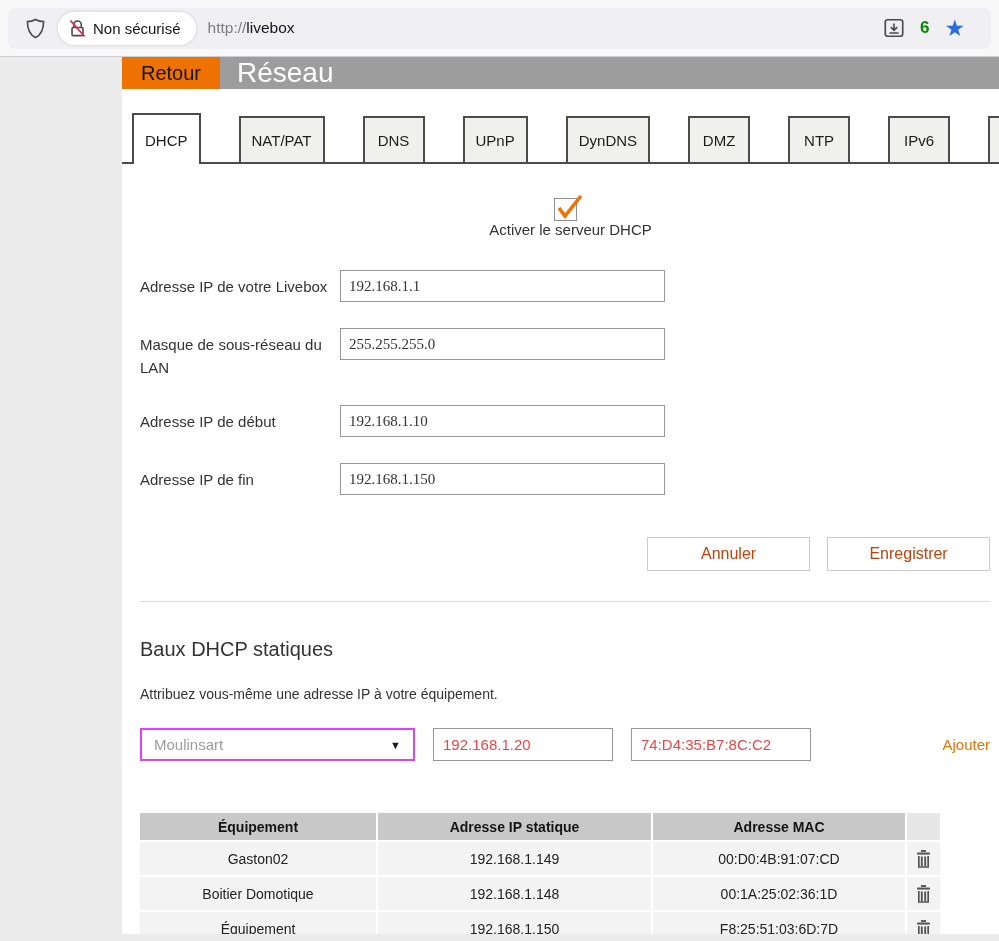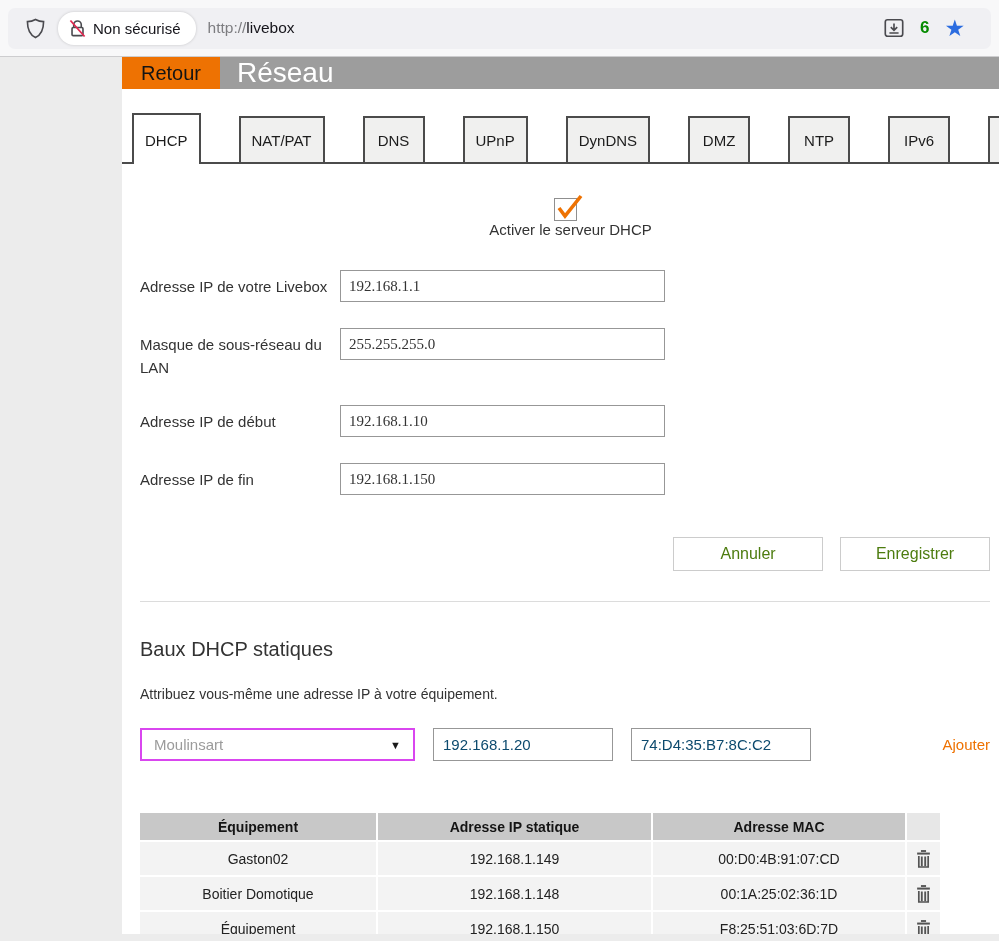--- a/index.html
+++ b/index.html
@@ -80,40 +80,40 @@
 
   .field-row { display:flex; align-items:flex-start; margin-bottom:26px; }
   .field-label { width:200px; flex:0 0 200px; font-size:15px; color:#333; line-height:23px; padding-top:5px; }
   .text-input {
     width:325px; height:32px; border:1px solid #979797; background:#fff;
     font-family:Liberation Serif, serif; font-size:15px; color:#333; padding:0 8px;
   }
 
   .actions { display:flex; justify-content:flex-end; gap:17px; margin-top:42px; }
   .btn {
-    width:150px; height:34px; background:#fff; border:1px solid #ccc;
-    color:#4d7c0f; font-size:16px; font-family:inherit; cursor:pointer;
+    width:163px; height:34px; background:#fff; border:1px solid #ccc;
+    color:#c2410c; font-size:16px; font-family:inherit; cursor:pointer;
   }
 
   .divider { border:none; border-top:1px solid #dcdcdc; margin:30px 0 0; }
 
   .section-title { font-size:20px; font-weight:400; color:#333; margin:36px 0 0; }
   .section-desc { font-size:14px; color:#333; margin:25px 0 0; }
 
   .lease-controls { display:flex; align-items:center; margin-top:26px; }
   .device-select {
     width:275px; height:33px; border:2px solid #d946ef; background:#fff;
     display:flex; align-items:center; justify-content:space-between;
     padding:0 12px; cursor:pointer;
   }
   .device-select .sel-text { color:#9b9b9b; font-size:15px; }
   .chevron-down-icon { color:#1a1a1a; font-size:11px; }
   .small-input {
     width:180px; height:33px; border:1px solid #979797; background:#fff;
-    font-family:inherit; font-size:15px; color:#0c4a6e; padding:12px 9px; margin-left:18px;
+    font-family:inherit; font-size:15px; color:#ef4444; padding:12px 9px; margin-left:18px;
   }
   .add-link { margin-left:auto; color:#ee7202; font-size:15px; text-decoration:none; cursor:pointer; }
 
   
   .lease-table {
     margin-top:52px; display:grid;
     grid-template-columns:236px 273px 252px 33px;
     gap:2px; font-size:14px;
   }
   .th {

